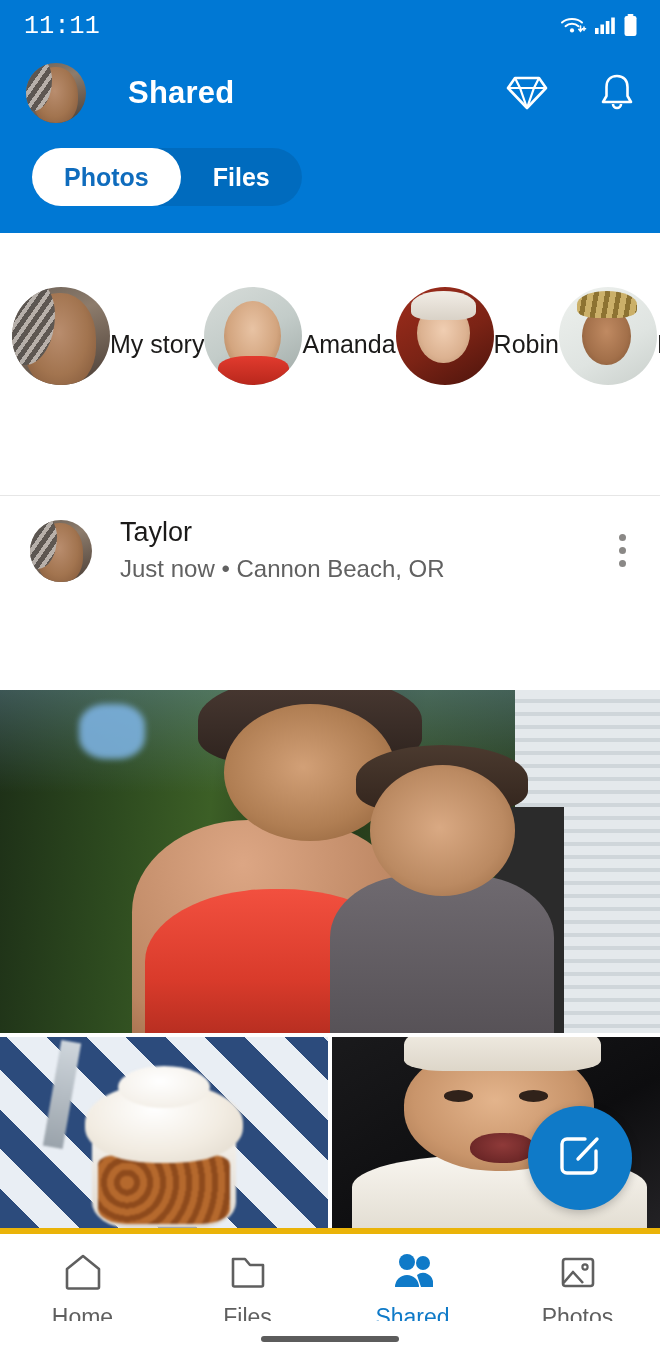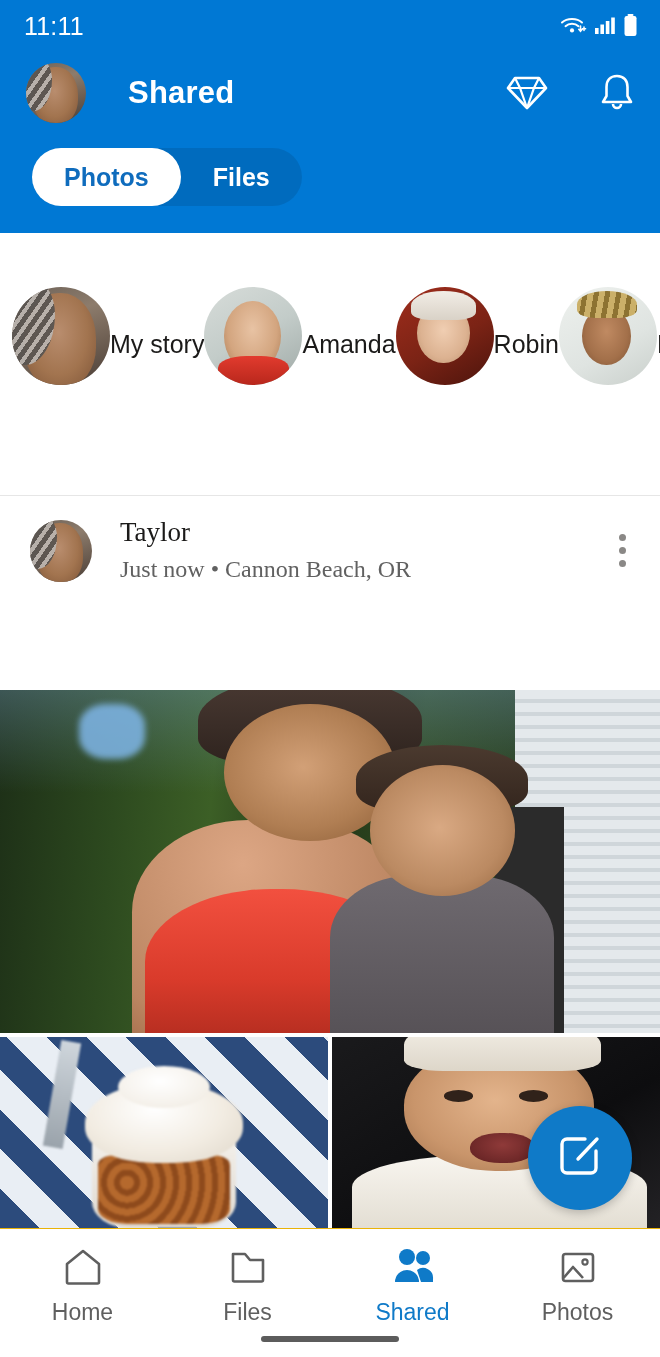--- a/index.html
+++ b/index.html
@@ -26,20 +26,21 @@
   }
   .statusbar {
     height: 52px;
     display: flex; align-items: center; justify-content: space-between;
     padding: 0 22px 0 24px;
   }
   .status-time {
     color: #ffffff;
     font-size: 25px;
     letter-spacing: 0.2px;
+    font-family: Liberation Mono, monospace;
   }
   .status-icons {
     display: flex; align-items: center; gap: 7px;
   }
   .status-icons svg { display: block; }
 
   .appbar {
     height: 82px;
     display: flex; align-items: center;
     padding: 0 24px 0 26px;
@@ -124,21 +125,20 @@
     margin-top: 16px;
     font-size: 25px; color: #1b1a19;
     white-space: nowrap;
   }
 
   
   .post {
     background: #ffffff;
     flex: 0 0 194px;
     padding: 18px 0 0 0;
-    font-family: Liberation Serif, serif;
   }
   .post-head {
     display: flex; align-items: center;
     padding: 0 26px 0 30px;
   }
   .post-avatar {
     width: 62px; height: 62px; border-radius: 50%;
     overflow: hidden; flex: 0 0 62px; position: relative;
   }
   .post-meta { margin-left: 28px; }
@@ -176,21 +176,21 @@
     background: #0f7ac8;
     display: flex; align-items: center; justify-content: center;
     box-shadow: 0 3px 10px rgba(0,0,0,0.22);
     z-index: 5;
   }
 
   
   .bottomnav {
     flex: 0 0 129px;
     background: #ffffff;
-    border-top: 1px solid #eab308;
+    border-top: 6px solid #eab308;
     display: flex; align-items: flex-start;
     padding-top: 16px;
   }
   .nav-item {
     flex: 1 1 0;
     display: flex; flex-direction: column; align-items: center; gap: 10px;
   }
   .nav-label { font-size: 23px; color: #5f5f5f; }
   .nav-item.active .nav-label { color: #0f7ac8; }
   .nav-icon { height: 44px; display: flex; align-items: center; justify-content: center; }

